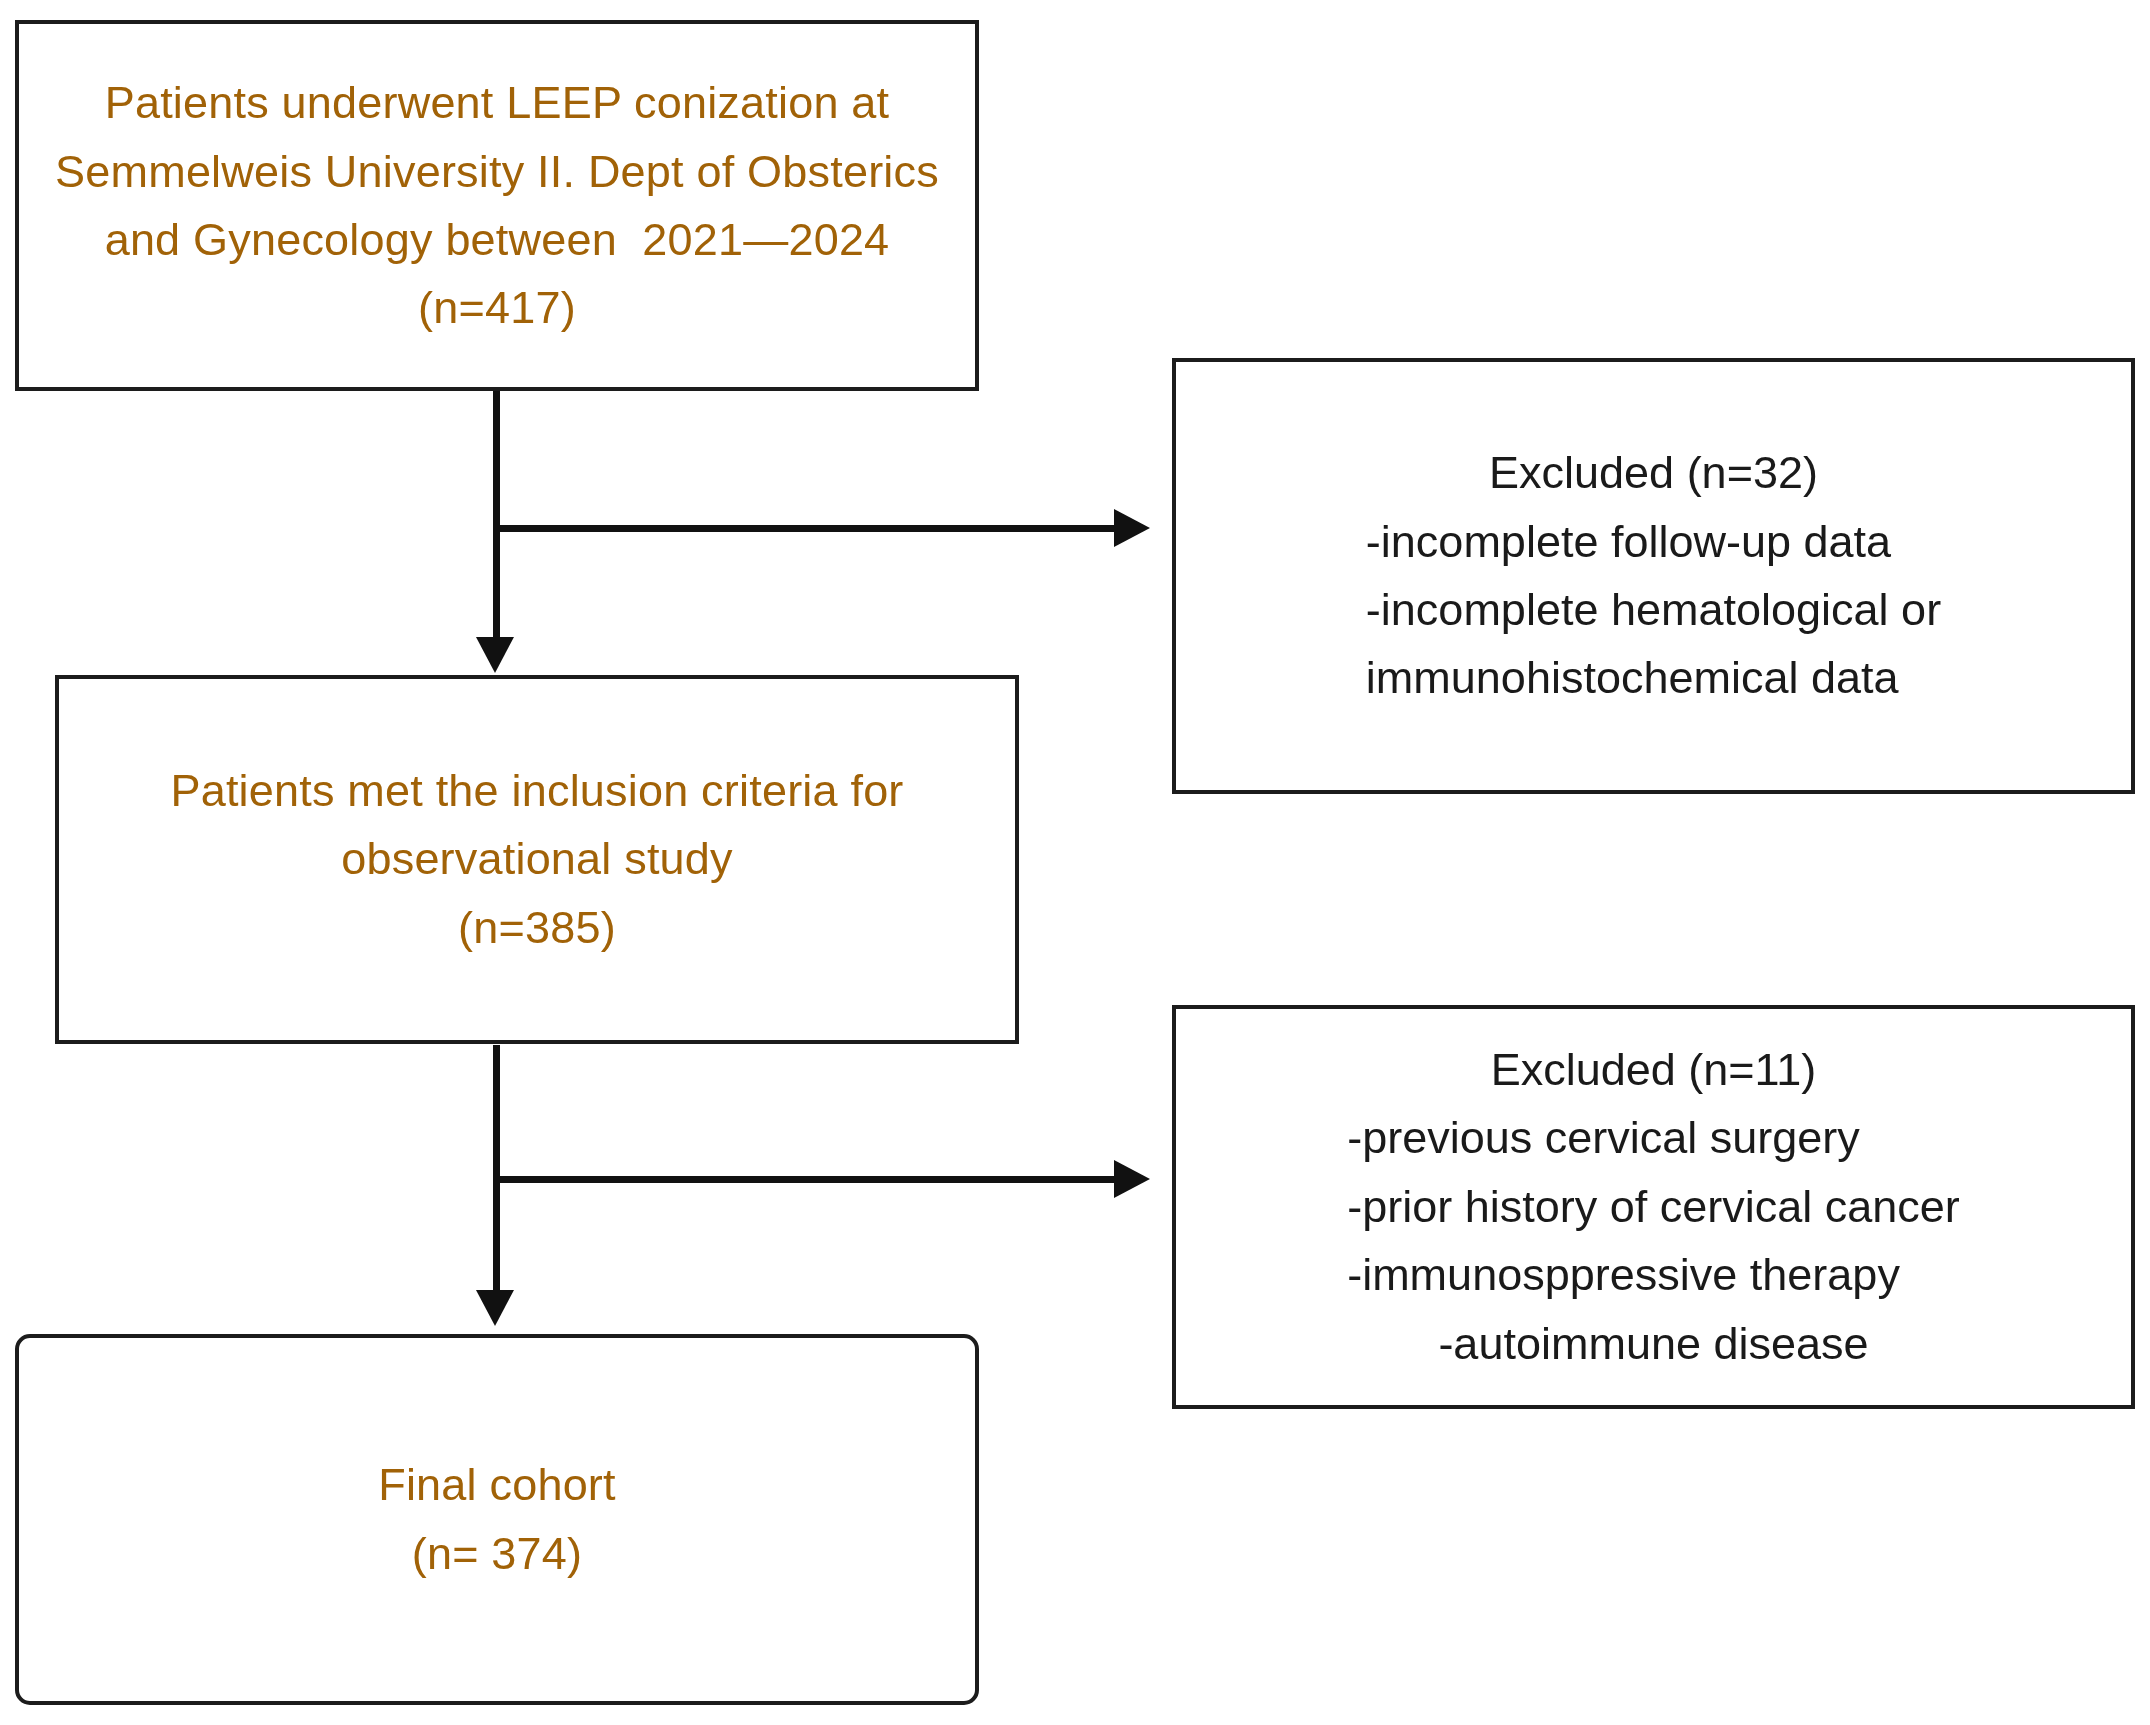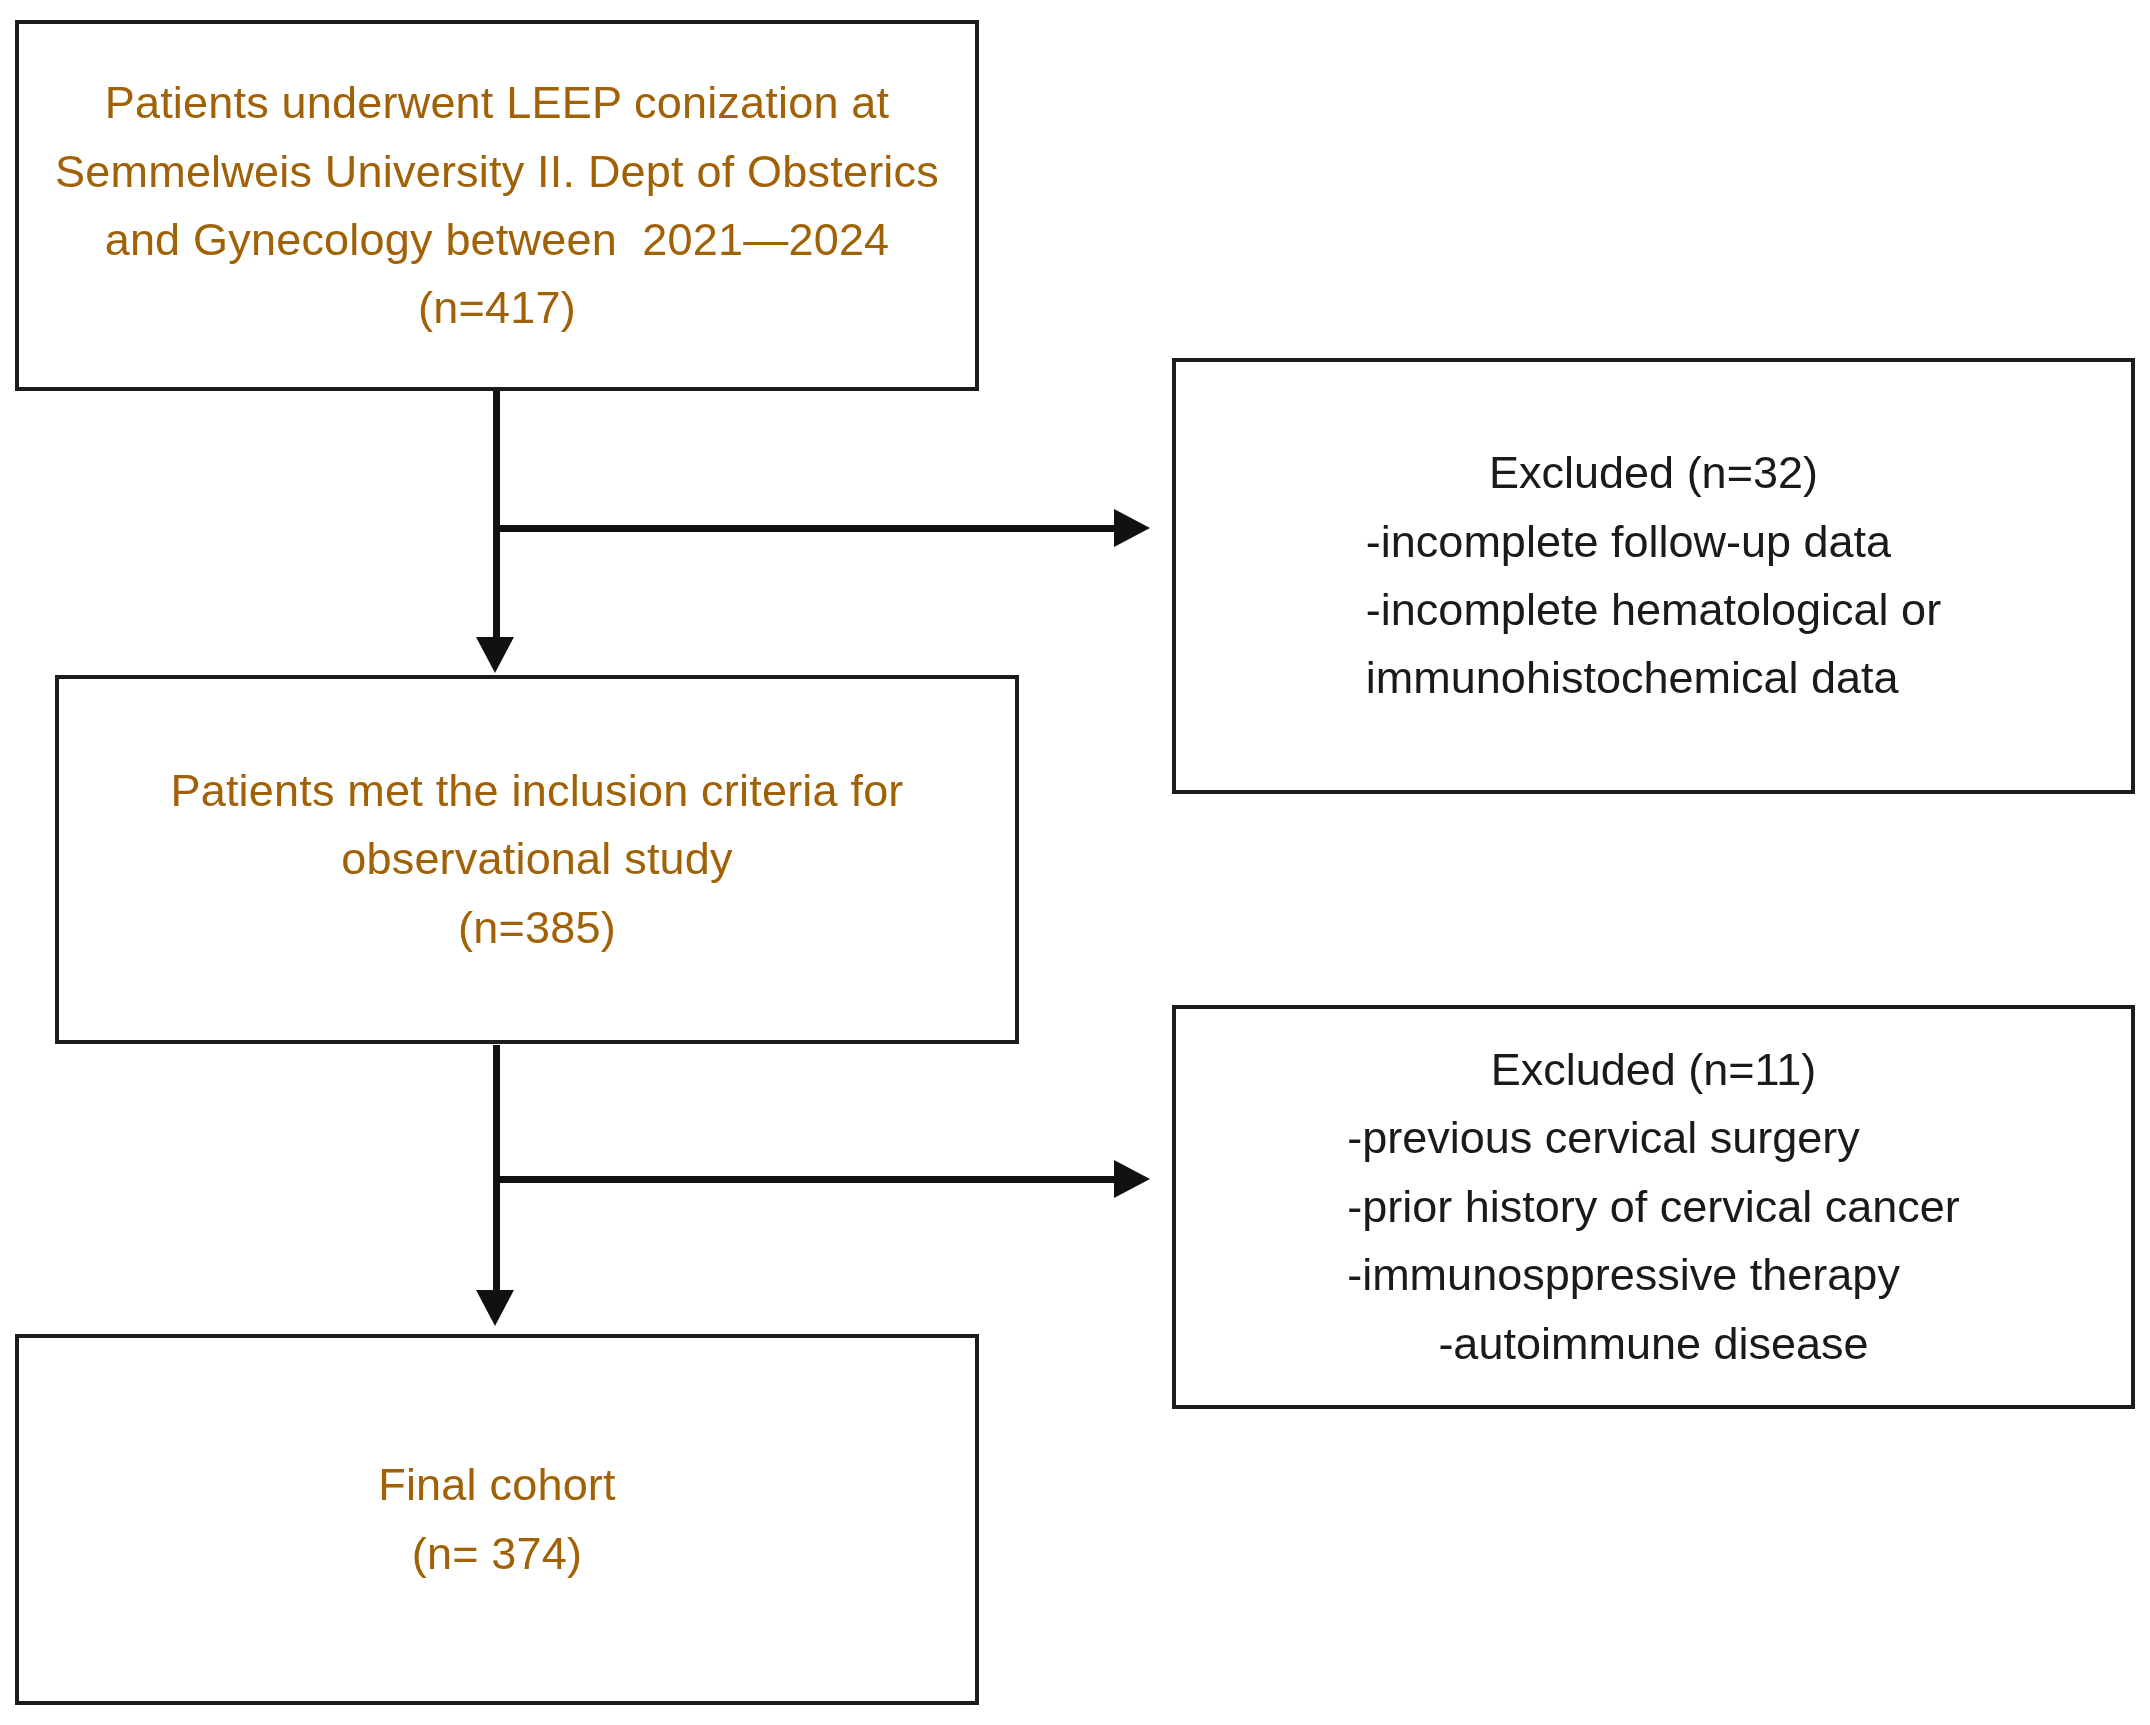--- a/index.html
+++ b/index.html
@@ -67,21 +67,21 @@
     text-align: left;
     font-size: 45px;
     line-height: 1.52;
     white-space: pre;
   }
   .excl-box .excl-item.indent { text-align: center; }
 
   
   #box-screened { left: 15px;   top: 20.4px;   width: 964px; height: 371px; }
   #box-included { left: 15px;   top: 675px;  width: 964px; height: 369px; margin-left: 40px; }
-  #box-final    { left: 15px;   top: 1334px; width: 964px; height: 371px; }
+  #box-final    { left: 15px;   top: 1334px; width: 964px; height: 371px; border-radius: 15px; }
   #box-excluded-1 { left: 1172px; top: 358px;  width: 963px; height: 436px; }
   #box-excluded-2 { left: 1172px; top: 1005px; width: 963px; height: 404px; }
 
   
   .vline {
     position: absolute;
     width: 6.8px;
     background: #111111;
   }
   .hline {

